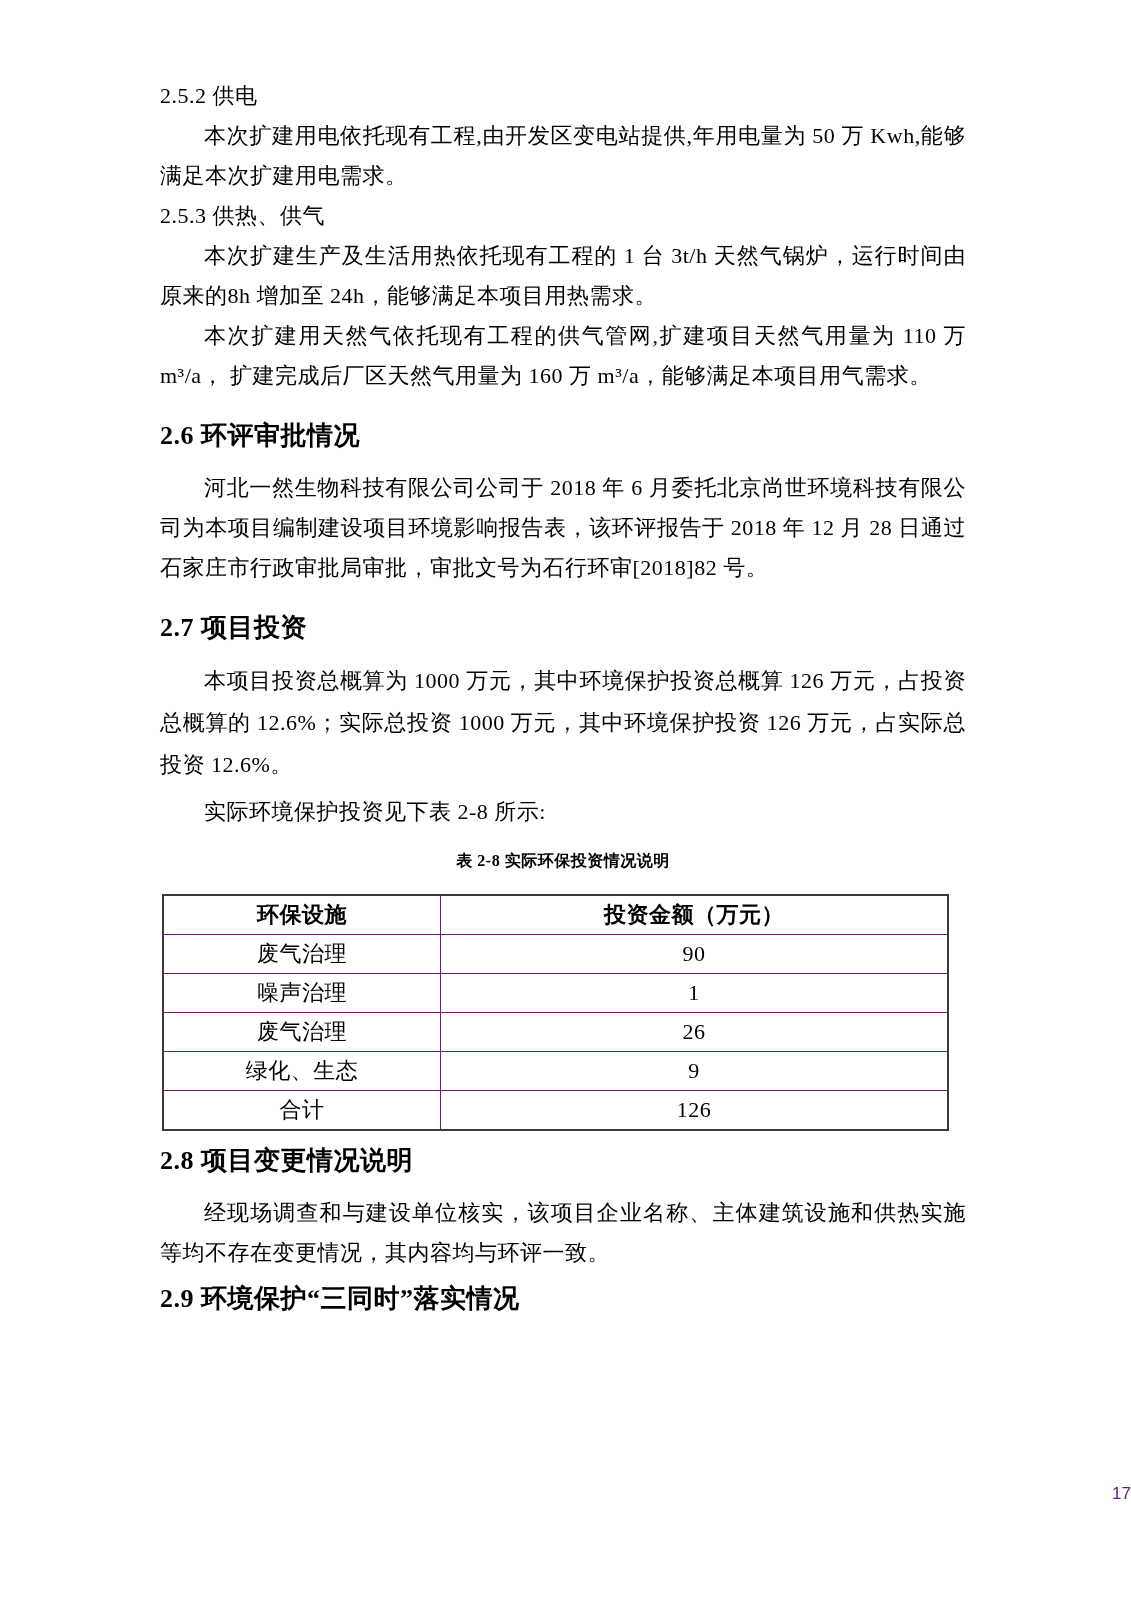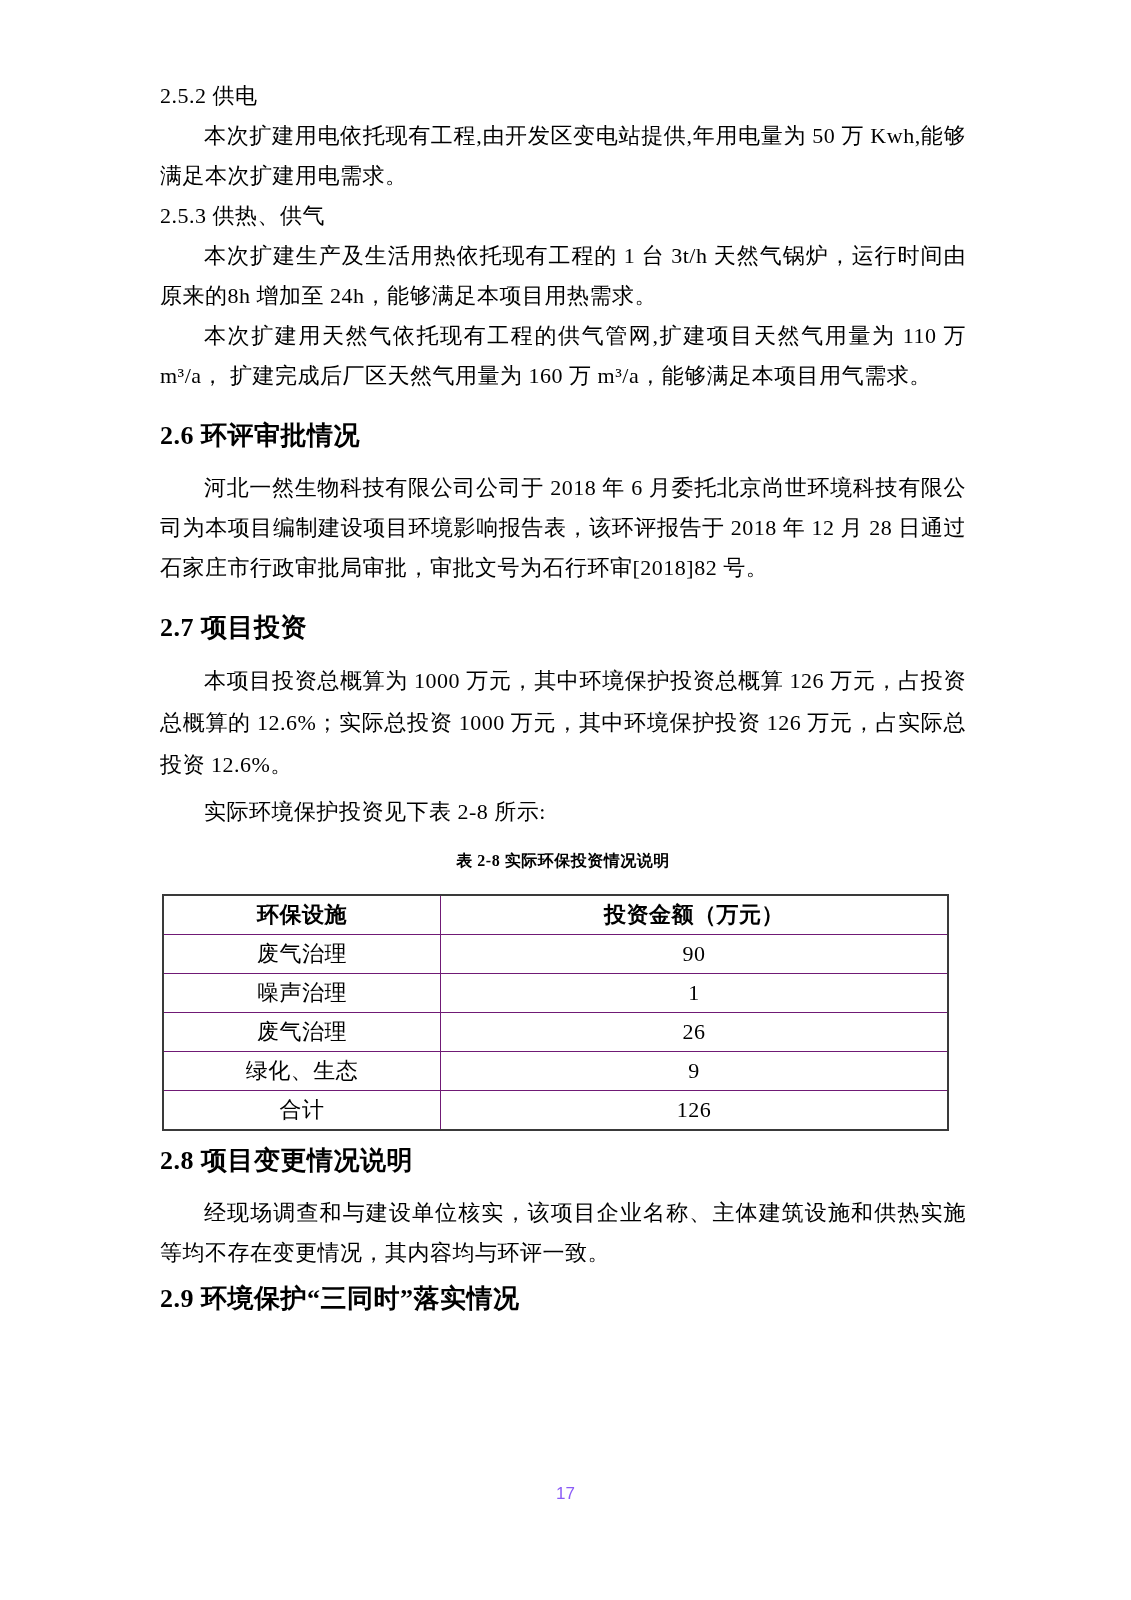--- a/index.html
+++ b/index.html
@@ -71,24 +71,24 @@
     padding: 0 4px;
     letter-spacing: 0.5px;
   }
   table.invest-table th { font-weight: bold; }
   .col-facility { width: 268px; }
   .page-number {
     position: absolute;
     left: 0;
     right: 0;
     bottom: 96px;
-    text-align: center;
+    text-align: right;
     font-family: "Liberation Sans", "DejaVu Sans", sans-serif;
     font-size: 17px;
-    color: #8b5cf6;
+    color: #4c1d95;
   }
 </style>
 </head>
 <body>
 
 <div class="page">
 
   <h3 class="subheading">2.5.2 供电</h3>
   <p class="para">本次扩建用电依托现有工程,由开发区变电站提供,年用电量为 50 万 Kwh,能够满足本次扩建用电需求。</p>
 

